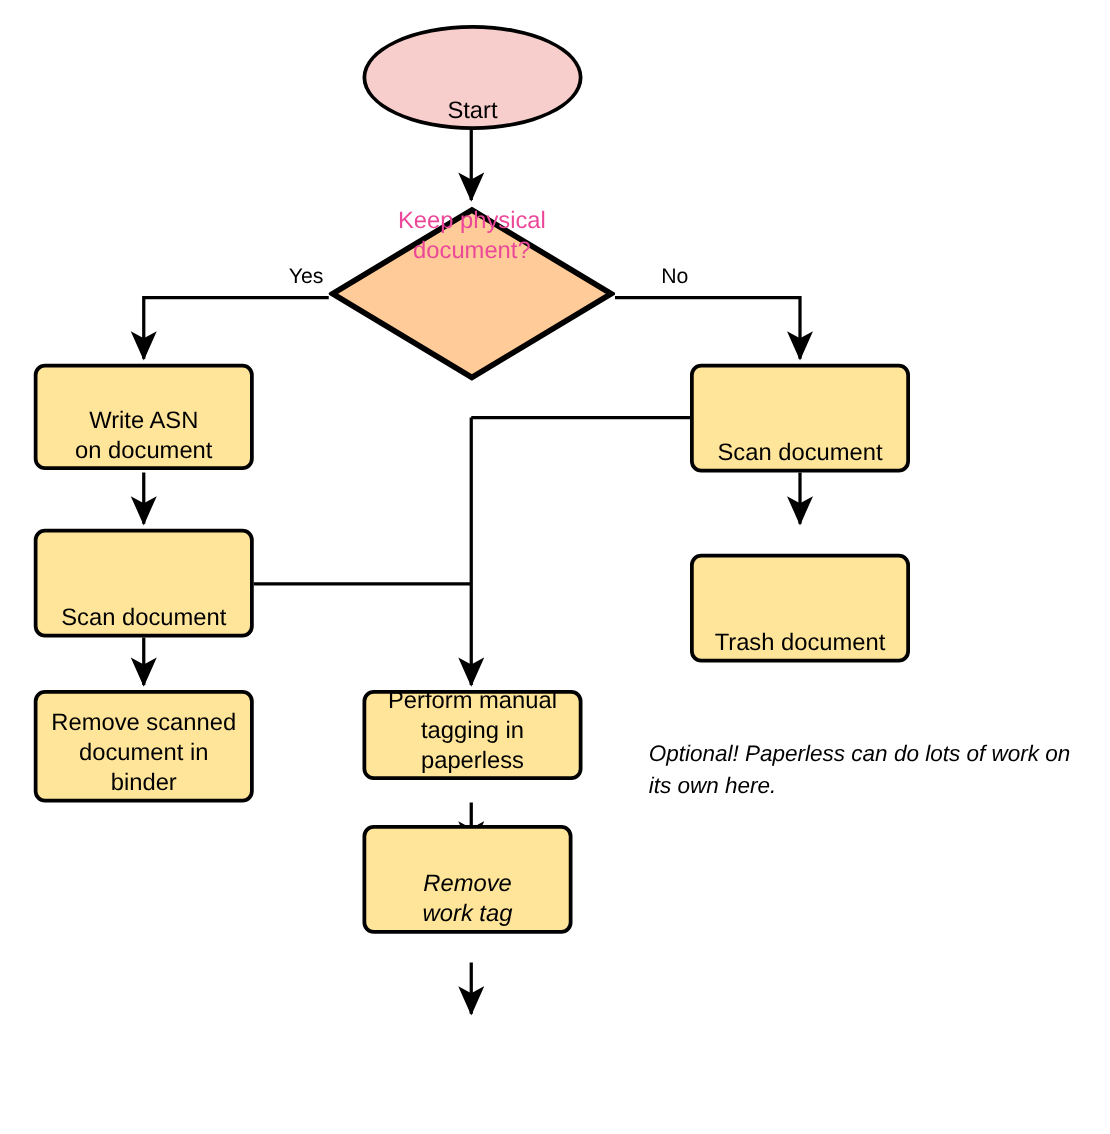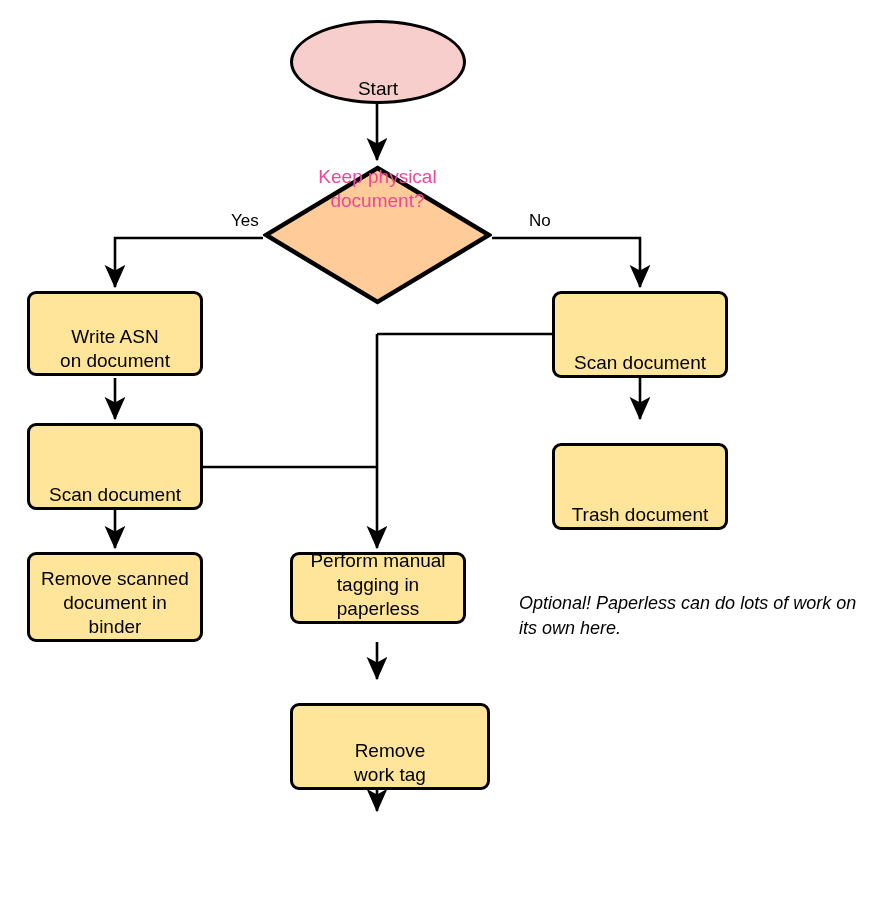--- a/index.html
+++ b/index.html
@@ -107,21 +107,21 @@
   </div>
 
   <div class="node process" style="left:290px;top:552px;width:176px;height:72px;">
     <div>
       <div>Perform manual</div>
       <div>tagging in</div>
       <div>paperless</div>
     </div>
   </div>
 
-  <div class="node process" style="left:290px;top:703px;width:200px;height:87px;">
+  <div class="node process" style="left:290px;top:660px;width:168px;height:87px;font-style:italic;">
     <div>
       <div>Remove</div>
       <div>work tag</div>
     </div>
   </div>
 
 
   <div class="note" style="left:483px;top:591px;width:400px;">
     <div>Optional! Paperless can do lots of work on</div>
     <div>its own here.</div>

